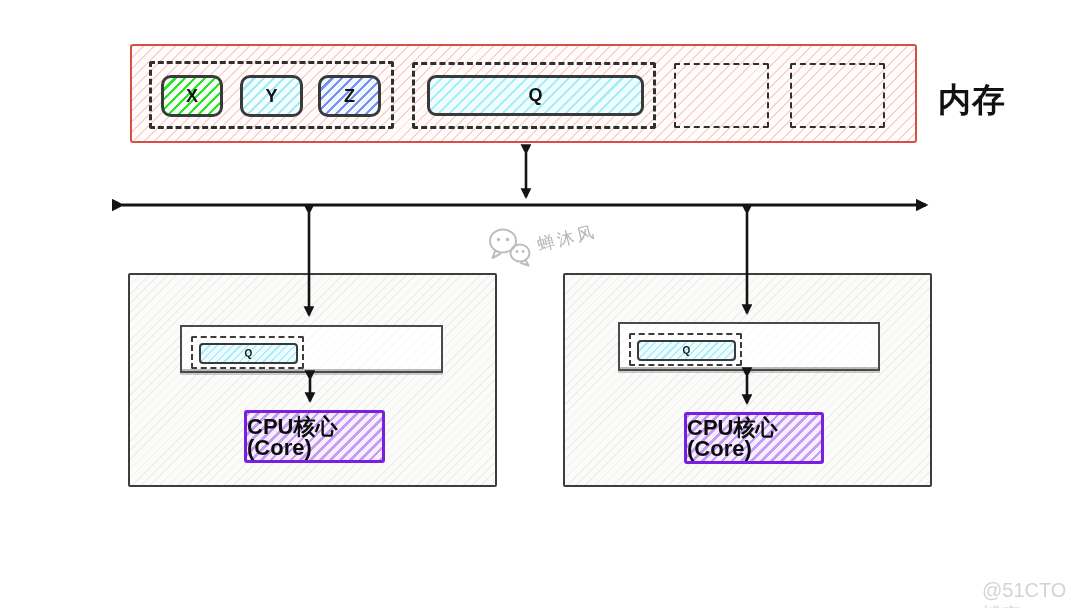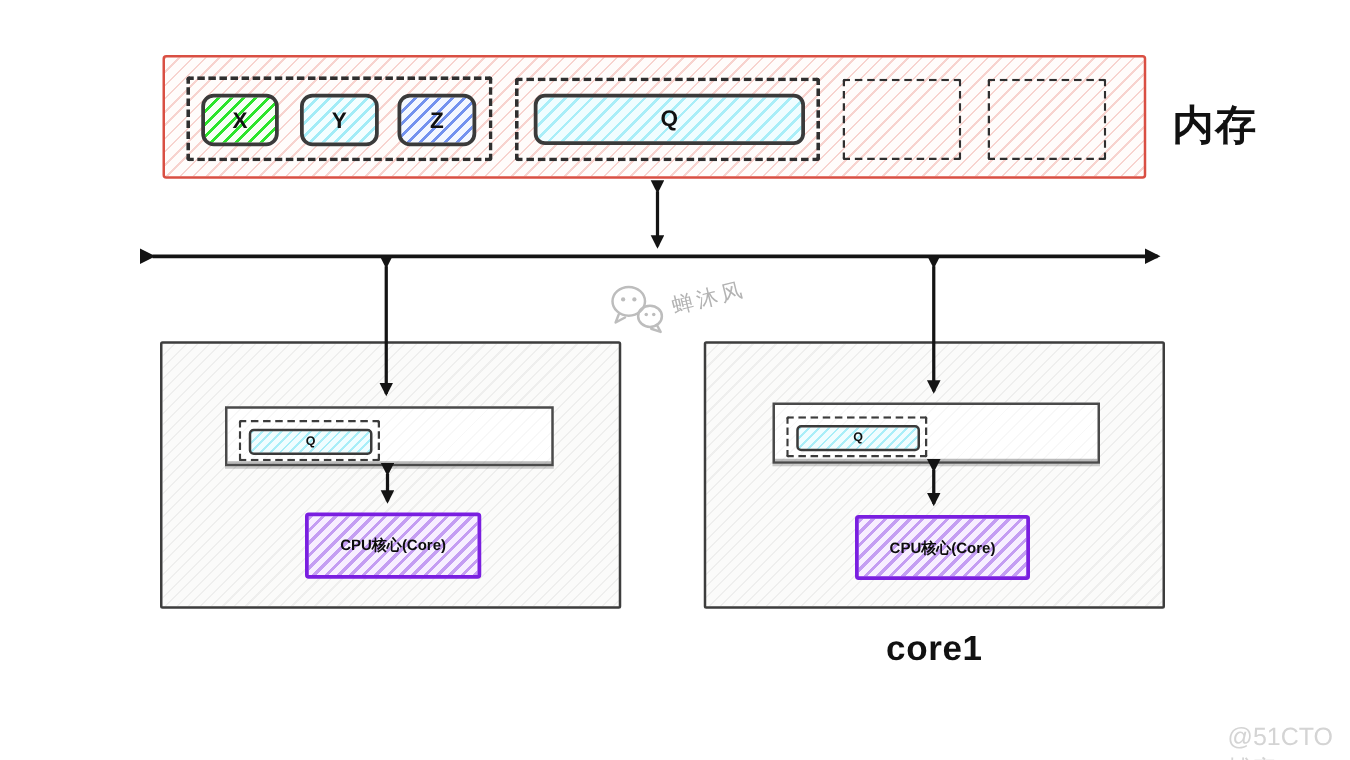--- a/index.html
+++ b/index.html
@@ -74,22 +74,22 @@
   .cache-q{
     position:absolute;left:6px;top:5px;width:99px;height:21px;box-sizing:border-box;
     border:2px solid #3a3a3a;border-radius:4px;
     display:flex;align-items:center;justify-content:center;
     font-size:10px;font-weight:bold;
     background:repeating-linear-gradient(135deg, rgba(98,223,241,0.5) 0 1.6px, rgba(0,0,0,0) 1.6px 5.5px),#f0fdff;
   }
   .cpu-box{
     position:absolute;box-sizing:border-box;
     border:3px solid #7a1fe0;border-radius:3px;
-    display:flex;flex-direction:row;align-items:center;justify-content:center;
-    font-size:12px;font-weight:bold;line-height:21px;color:#0d0d0d;
+    display:flex;flex-direction:column;align-items:flex-start;justify-content:center;
+    font-size:22px;font-weight:bold;line-height:21px;color:#0d0d0d;
     background:repeating-linear-gradient(135deg, rgba(146,78,230,0.5) 0 2.6px, rgba(0,0,0,0) 2.6px 7px),#f7efff;
   }
   .cpu-0{left:114px;top:135px;width:141px;height:53px;}
   .cpu-1{left:119px;top:137px;width:140px;height:52px;}
 
   .core-label{position:absolute;top:503px;width:369px;text-align:center;
     font-size:28px;font-weight:bold;letter-spacing:0.5px;}
   .core-label-0{left:128px;} .core-label-1{left:563px;}
 
   
@@ -148,21 +148,20 @@
         <div class="cache-q">
           <span>Q</span>
         </div>
       </div>
     </div>
     <div class="cpu-box cpu-1">
       <div>CPU核心</div>
       <div>(Core)</div>
     </div>
   </div>
-  <div class="core-label core-label-1">core1</div>
 
   <svg class="connectors" width="1080" height="608" viewBox="0 0 1080 608">
     <defs>
       <marker id="ah" markerWidth="5" markerHeight="4.4" refX="3.4" refY="2.1" orient="auto" markerUnits="strokeWidth">
         <path d="M0,0 L4.2,2.1 L0,4.2 z" fill="#141414"></path>
       </marker>
     </defs>
 
     <line x1="122" y1="205" x2="926" y2="205" stroke="#141414" stroke-width="3" marker-start="url(#ah)" marker-end="url(#ah)"></line>
 

